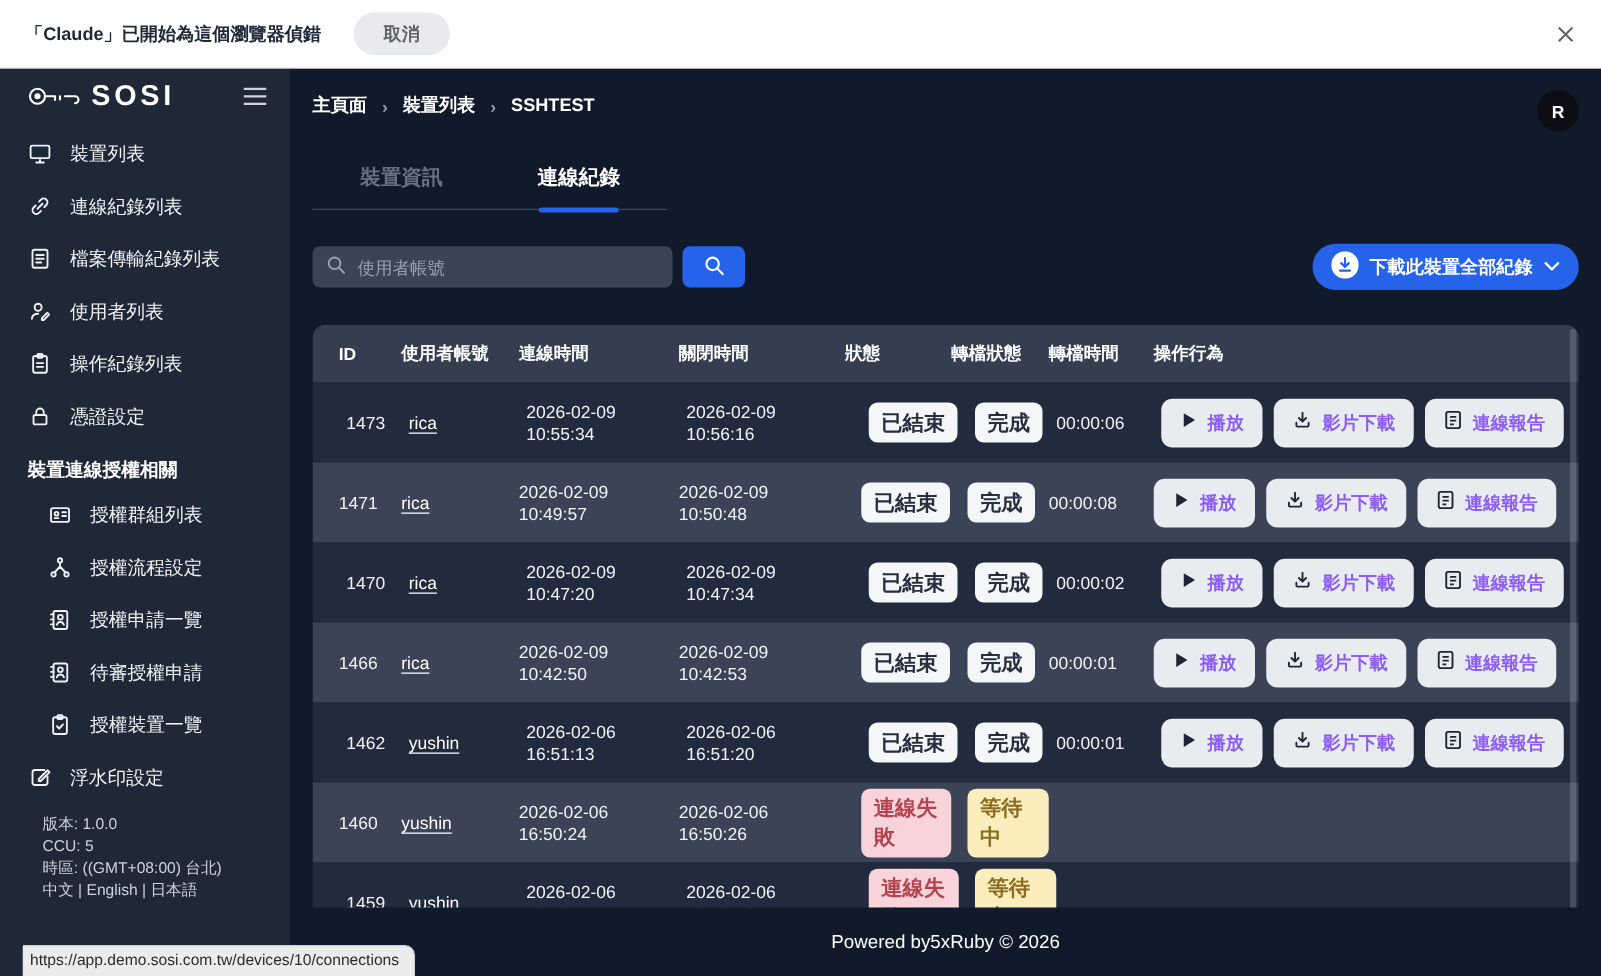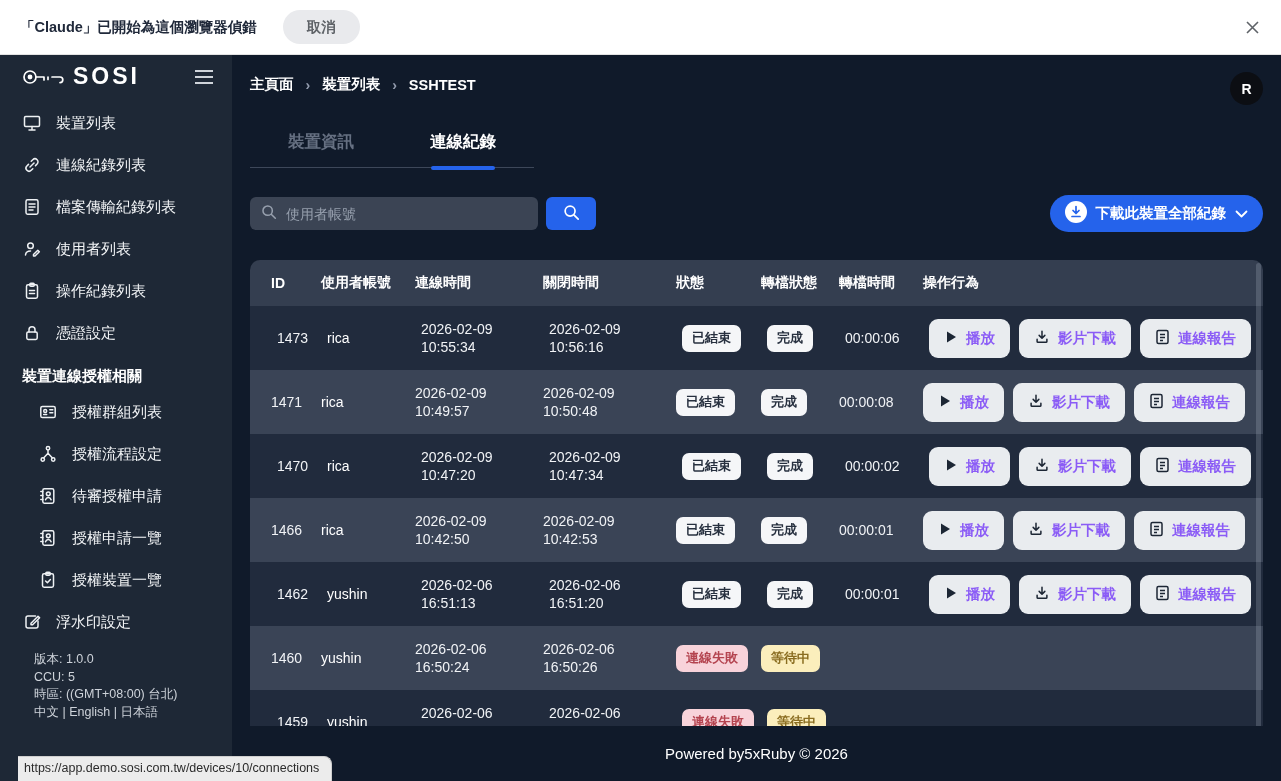--- a/index.html
+++ b/index.html
@@ -65,23 +65,23 @@
   
   .table { margin:28px 18px 0; border-radius:10px 10px 0 0; overflow:hidden; position:relative; }
   .thead, .trow {
     display:grid; grid-template-columns:50px 94px 128px 133px 85px 78px 84px 1fr;
     padding-left:21px; align-items:center;
   }
   .thead { height:46px; background:#343e50; color:#ffffff; font-size:14px; font-weight:700; }
   .trow { height:64px; font-size:14px; color:#f1f3f6; }
   .trow.dark { background:#212b3d;padding-left:27px; }
   .trow.light { background:#3a4456; }
-  .userlink { color:#fff; text-underline-offset:3px; cursor:pointer; }
+  .userlink { color:#fff; text-decoration:underline; text-underline-offset:3px; cursor:pointer; }
   .dt span { display:block; line-height:18.5px; }
-  .pill { display:inline-block; padding:4.5px 10px; border-radius:7px; font-size:13px; font-weight:600; }
+  .pill { display:inline-block; padding:4.5px 10px; border-radius:7px; font-size:17px; font-weight:600;margin-left:13px; }
   .pill:empty { display:none; }
   .pill.ended, .pill.done { background:#f5f6f8; color:#27303f; }
   .pill.failed { background:#f8d3da; color:#b4434f; }
   .pill.waiting { background:#fbeebc; color:#8a6d20; }
   .actions { display:flex; gap:9px; }
   .abtn {
     height:39px; background:#e9ecef; border:none; border-radius:9px; display:flex;
     align-items:center; gap:8px; padding:0 15px; font-size:14.5px; font-weight:700;
     color:#8b5cf6; cursor:pointer; font-family:inherit;
   }
@@ -211,32 +211,32 @@
   </div>
         <div class="nav-item sub">
     <span class="nicon">
             <svg width="20" height="20" viewBox="0 0 20 20" fill="none" stroke="#eef1f4" stroke-width="1.5" stroke-linecap="round" stroke-linejoin="round">
               <rect x="4.8" y="2.8" width="11" height="14.4" rx="1.6"></rect>
               <circle cx="10.3" cy="7.8" r="1.9"></circle>
               <path d="M7.5 13.8c.5-1.5 1.5-2.2 2.8-2.2s2.3.7 2.8 2.2"></path>
               <path d="M2.8 5.5h2M2.8 9.5h2M2.8 13.5h2"></path>
             </svg>
           </span>
-    <span>待審授權申請</span>
+    <span>授權申請一覽</span>
   </div>
         <div class="nav-item sub">
     <span class="nicon">
             <svg width="20" height="20" viewBox="0 0 20 20" fill="none" stroke="#eef1f4" stroke-width="1.5" stroke-linecap="round" stroke-linejoin="round">
               <rect x="4.8" y="2.8" width="11" height="14.4" rx="1.6"></rect>
               <circle cx="10.3" cy="7.8" r="1.9"></circle>
               <path d="M7.5 13.8c.5-1.5 1.5-2.2 2.8-2.2s2.3.7 2.8 2.2"></path>
               <path d="M2.8 5.5h2M2.8 9.5h2M2.8 13.5h2"></path>
             </svg>
           </span>
-    <span>授權申請一覽</span>
+    <span>待審授權申請</span>
   </div>
         <div class="nav-item sub">
     <span class="nicon">
             <svg width="20" height="20" viewBox="0 0 20 20" fill="none" stroke="#eef1f4" stroke-width="1.5" stroke-linecap="round" stroke-linejoin="round">
               <rect x="4.5" y="3.8" width="11" height="13.4" rx="1.6"></rect>
               <rect x="7.8" y="2.2" width="4.4" height="3" rx="1"></rect>
               <path d="M7.6 11l1.8 1.8 3-3.3"></path>
             </svg>
           </span>
     <span>授權裝置一覽</span>

